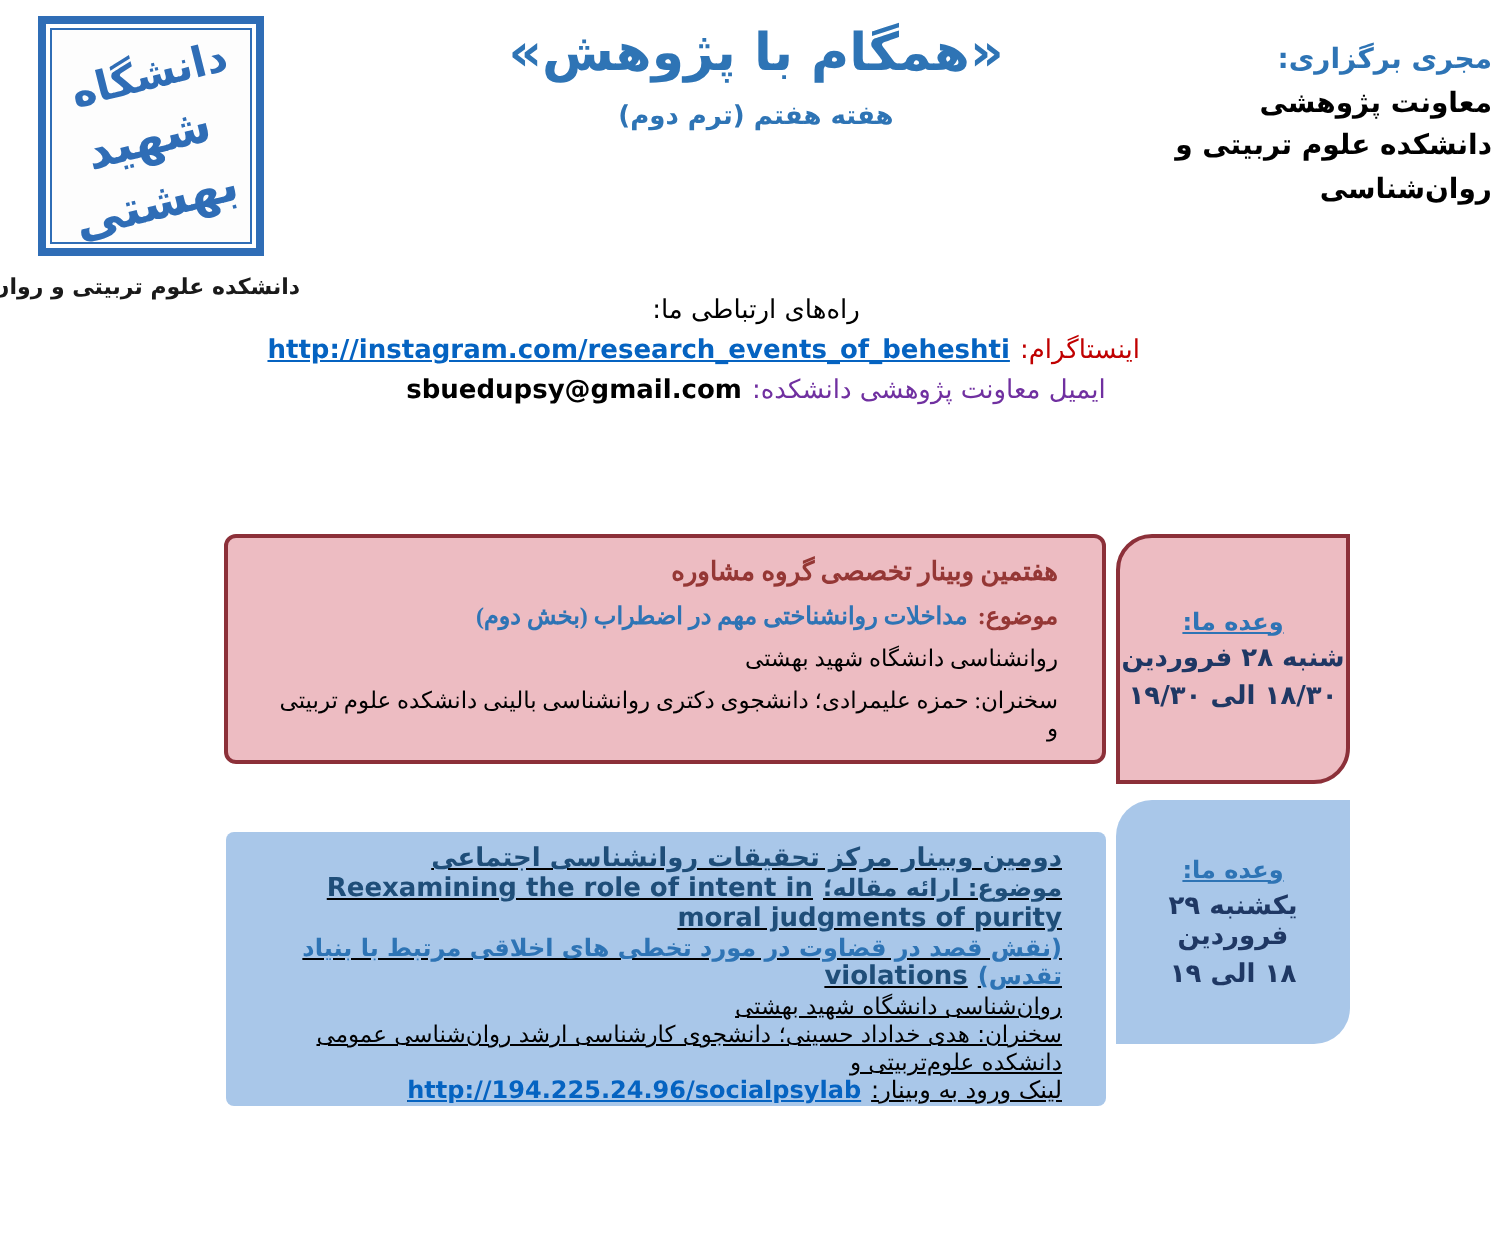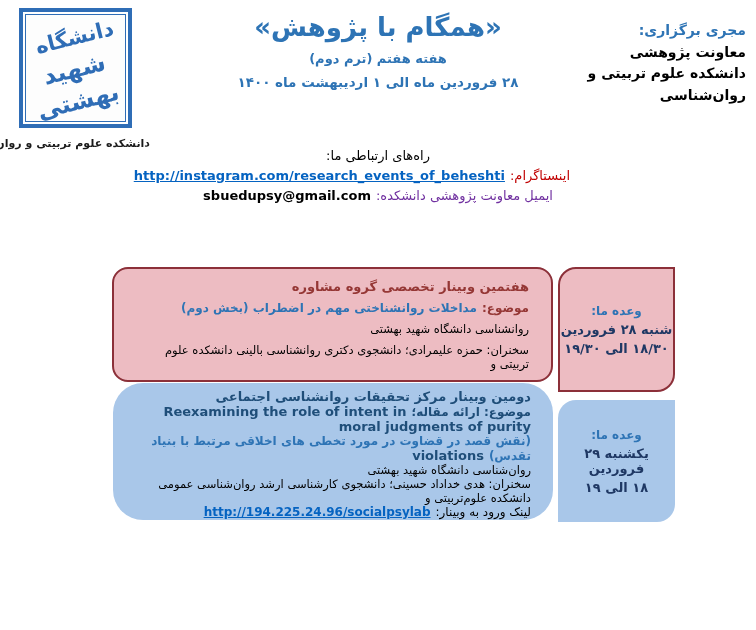--- a/index.html
+++ b/index.html
@@ -38,39 +38,39 @@
   .red{color:var(--label_red);}
   .purple{color:var(--label_purple);}
   .bold{font-weight:bold;}
   .ltr{direction:ltr;unicode-bidi:isolate;}
   .link{color:var(--link_blue);text-decoration:underline;font-weight:bold;cursor:pointer;}
 
   
   .event-box{position:absolute;display:flex;flex-direction:column;justify-content:space-around;
              text-align:right;padding:6px 22px;font-size:12px;color:#000;}
   .pink-main{top:267px;right:203px;width:441px;height:115px;background:var(--pink_fill);
-             border:2px solid var(--pink_border);border-radius:16px;}
-  .blue-main{top:383px;right:203px;width:440px;height:137px;background:var(--blue_fill);
-             border-radius:30px;}
+             border:2px solid var(--pink_border);border-radius:6px;font-family:Liberation Serif, serif;}
+  .blue-main{top:416px;right:203px;width:440px;height:137px;background:var(--blue_fill);
+             border-radius:4px;text-decoration:underline;}
   .ev-title-pink{font-weight:bold;color:var(--pink_heading);font-size:13px;}
   .ev-title-blue{font-weight:bold;color:var(--blue_heading);font-size:13px;}
   .topic-label-pink{font-weight:bold;color:var(--pink_heading);}
   .topic-label-blue{font-weight:bold;color:var(--blue_heading);}
   .topic-pink{font-weight:bold;color:var(--topic_blue);}
   .topic-en{font-weight:bold;color:var(--blue_heading);font-size:13px;}
   .topic-fa{font-weight:bold;color:var(--topic_blue);}
   .speaker{font-size:11.5px;}
 
   
   .date-box{position:absolute;width:117px;display:flex;flex-direction:column;justify-content:center;
             align-items:center;text-align:center;gap:4px;}
   .pink-date{top:267px;right:81px;height:125px;background:var(--pink_fill);
              border:2px solid var(--pink_border);border-radius:18px 0 18px 0;}
   .blue-date{top:400px;right:81px;height:122px;background:var(--blue_fill);border-radius:18px 0 18px 0;}
-  .sched-label{font-size:12px;font-weight:bold;color:var(--title_blue);}
+  .sched-label{font-size:12px;font-weight:bold;color:var(--title_blue);text-decoration:underline;}
   .sched-line{font-size:13px;font-weight:bold;color:var(--navy);}
 </style>
 </head>
 <body>
 
 <div class="page">
 
   <div class="logo-wrap">
     <div class="logo-box">
       <svg width="99" height="106" viewBox="0 0 99 106">
@@ -80,21 +80,20 @@
           <text x="44" y="94" font-size="24">بهشتی</text>
         </g>
       </svg>
     </div>
     <div class="logo-caption">دانشکده علوم تربیتی و روان‌شناسی</div>
   </div>
 
   <div class="title-block">
     <div class="main-title">«همگام با پژوهش»</div>
     <div class="subtitle">هفته هفتم (ترم دوم)</div>
-    <div class="date-range">۲۸ فروردین ماه الی ۱ اردیبهشت ماه ۱۴۰۰</div>
   </div>
 
   <div class="organizer-block">
     <div class="org-label">مجری برگزاری:</div>
     <div class="org-line">معاونت پژوهشی</div>
     <div class="org-line">دانشکده علوم تربیتی و روان‌شناسی</div>
   </div>
 
   <div class="contact-block">
     <div>راه‌های ارتباطی ما:</div>

